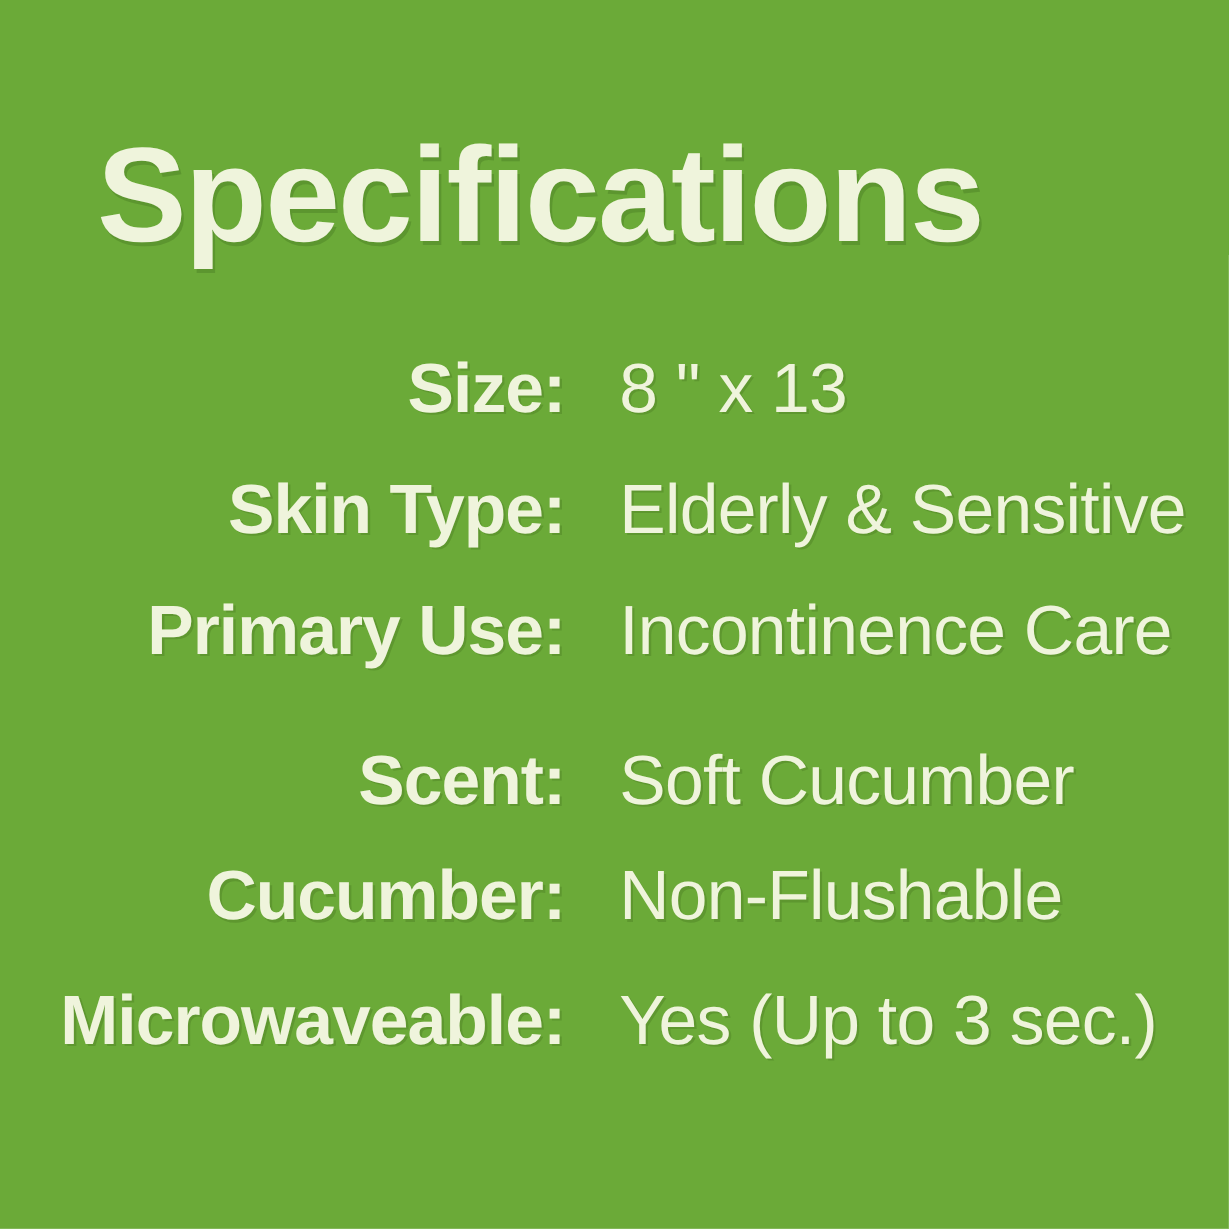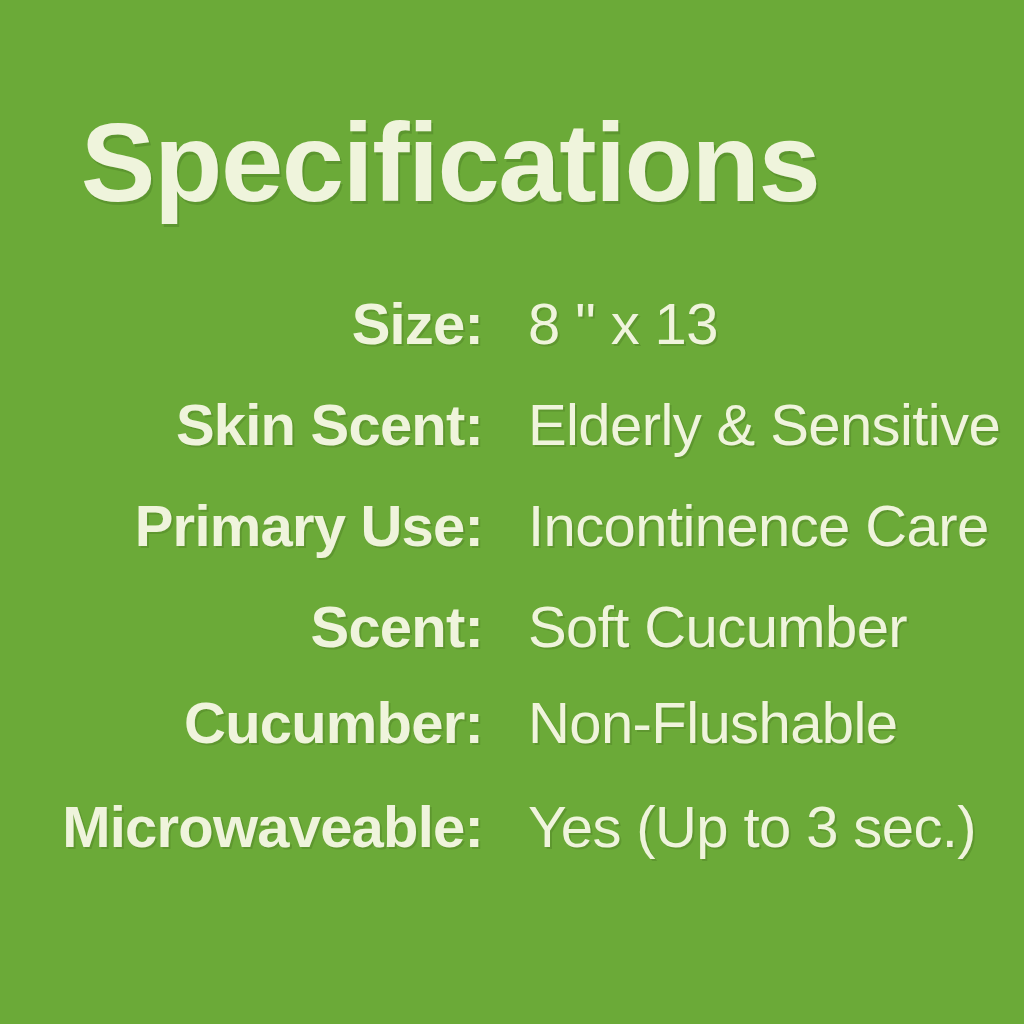--- a/index.html
+++ b/index.html
@@ -36,33 +36,33 @@
     letter-spacing: -1.5px;
     color: #EFF4DC;
     text-shadow: 2px 3px 0 rgba(60,105,25,0.30);
     white-space: nowrap;
   }
 
   
   #spec-table {
     position: absolute;
     top: 292px;
-    left: 16px;
+    left: 4px;
     width: 940px;
   }
 
   .spec-row {
     display: flex;
     align-items: baseline;
     justify-content: flex-start;
     height: 101px;
   }
 
   
-  .spec-row.tight   { height: 96px; }
+  .spec-row.tight   { height: 96px; margin-top: 24px; }
   .spec-row.tighter { height: 92px; }
 
   .spec-label {
     width: 467px;
     flex: 0 0 467px;
     text-align: right;
     font-size: 58px;
     line-height: 64px;
     font-weight: 700;
     letter-spacing: -0.8px;
@@ -92,21 +92,21 @@
   <div id="page-title" style="color: rgb(239, 244, 220);">Specifications</div>
 
   <div id="spec-table">
 
     <div class="spec-row">
       <div class="spec-label" style="color: rgb(239, 244, 220);">Size:</div>
       <div class="spec-value" style="color: rgb(239, 244, 220);">8 " x 13</div>
     </div>
 
     <div class="spec-row">
-      <div class="spec-label" style="color: rgb(239, 244, 220);">Skin Scent:</div>
+      <div class="spec-label" style="color: rgb(239, 244, 220);">Skin Type:</div>
       <div class="spec-value" style="color: rgb(239, 244, 220); text-align: center;">Elderly &amp; Sensitive</div>
     </div>
 
     <div class="spec-row">
       <div class="spec-label" style="color: rgb(239, 244, 220);">Primary Use:</div>
       <div class="spec-value" style="color: rgb(239, 244, 220);">Incontinence Care</div>
     </div>
 
     <div class="spec-row tight">
       <div class="spec-label" style="color: rgb(239, 244, 220);">Scent:</div>

